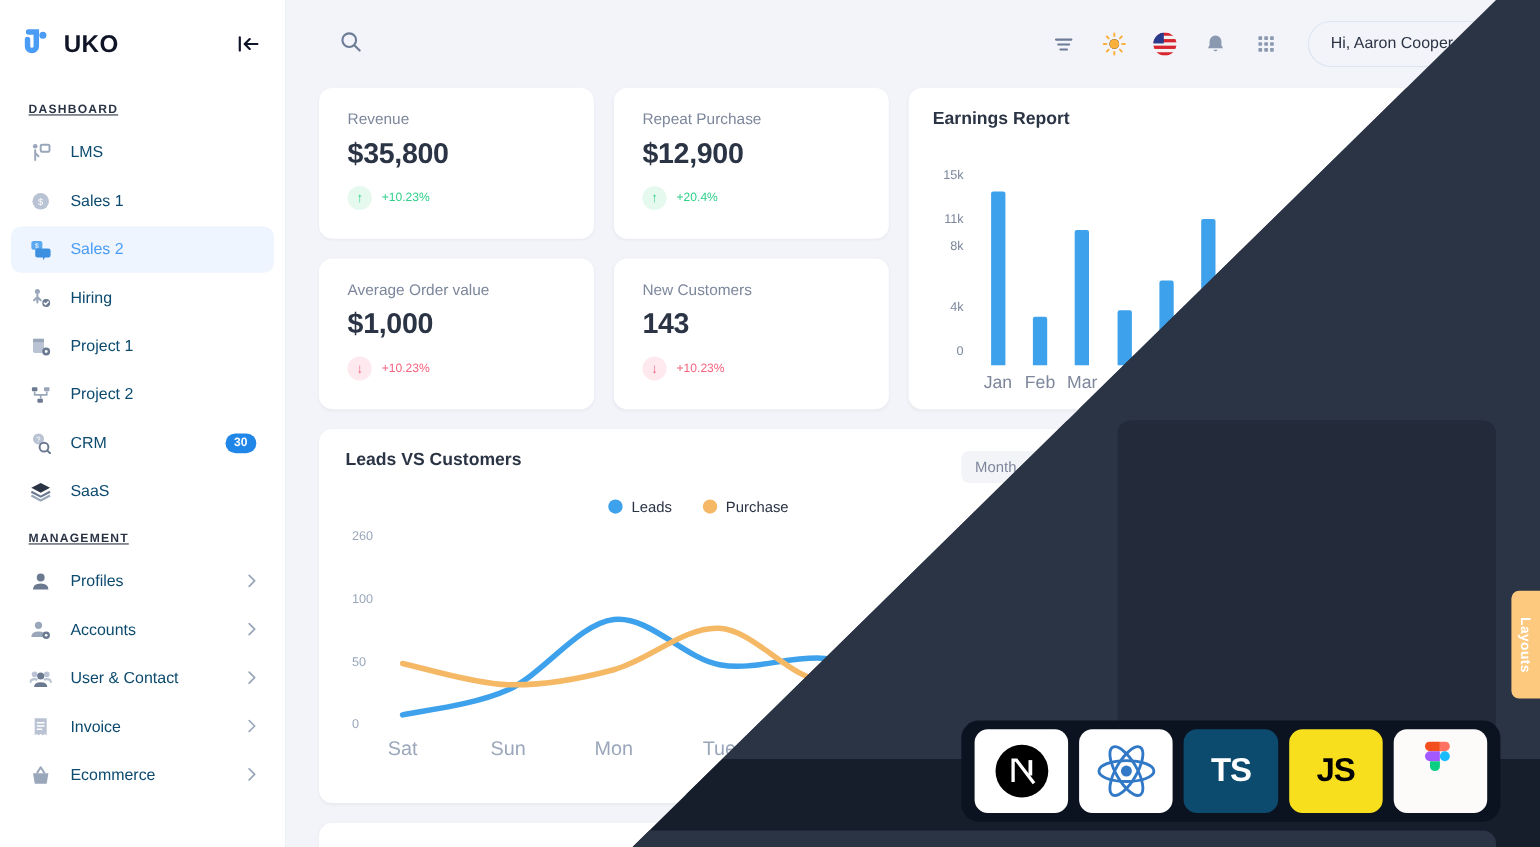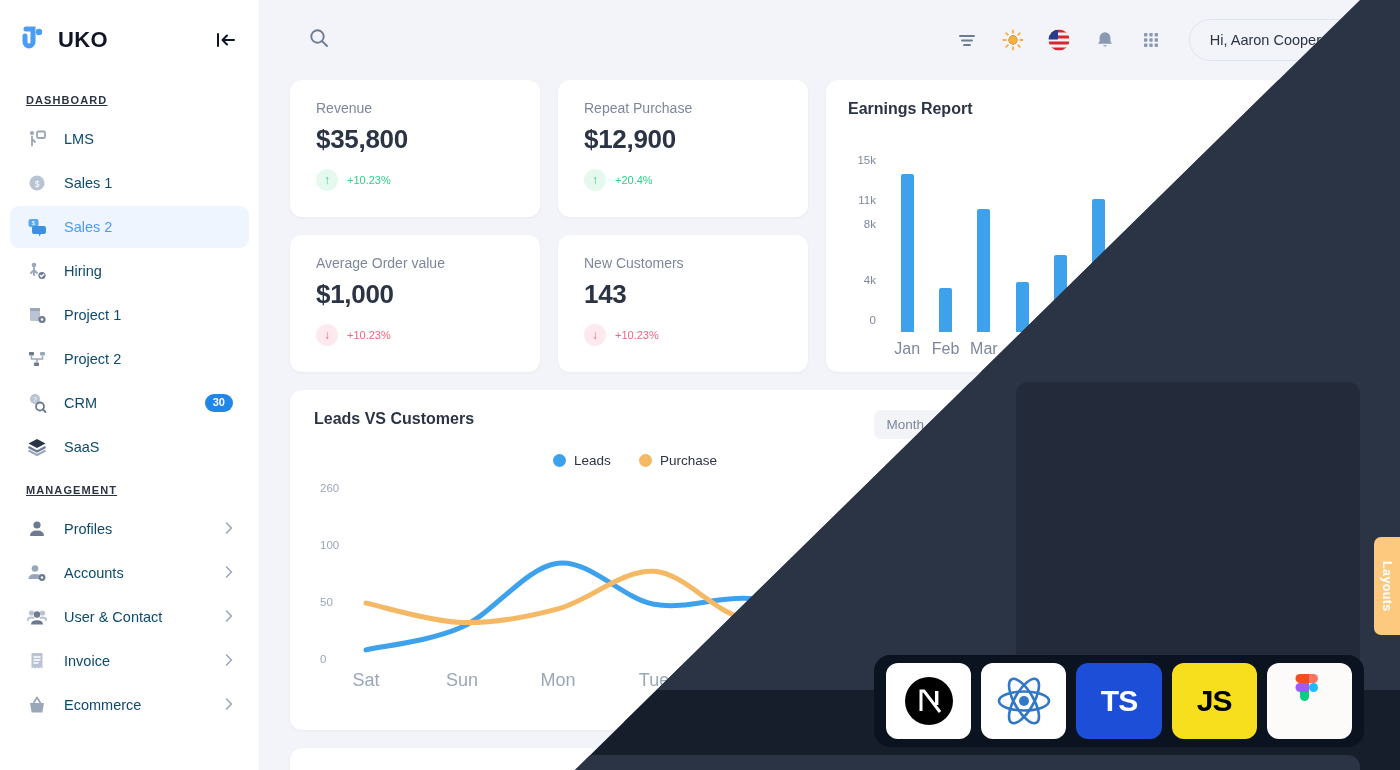--- a/index.html
+++ b/index.html
@@ -605,21 +605,21 @@
   <div class="tech" style="background:#ffffff">
     <svg width="62" height="56" viewBox="0 0 62 56">
       <g fill="none" stroke="#3178c6" stroke-width="2.6">
         <ellipse cx="31" cy="28" rx="25" ry="9.5"></ellipse>
         <ellipse cx="31" cy="28" rx="25" ry="9.5" transform="rotate(60 31 28)"></ellipse>
         <ellipse cx="31" cy="28" rx="25" ry="9.5" transform="rotate(120 31 28)"></ellipse>
       </g>
       <circle cx="31" cy="28" r="5" fill="#3178c6"></circle>
     </svg>
   </div>
-  <div class="tech" style="background:#1d4ed8">
+  <div class="tech" style="background:#0c4a6e">
     <span class="tech-txt" style="color:#ffffff">TS</span>
   </div>
   <div class="tech" style="background:#f7df1e">
     <span class="tech-txt" style="color:#000000">JS</span>
   </div>
   <div class="tech" style="background:#fdfafa">
     <svg width="36" height="54" viewBox="0 0 36 54">
       <path d="M9 0 h9 v9 H9 a4.5 4.5 0 0 1 0 -9 Z" fill="#f24e1e"></path>
       <path d="M18 0 h4.5 a4.5 4.5 0 0 1 0 9 H18 Z" fill="#ff7262"></path>
       <path d="M9 9 h9 v9 H9 a4.5 4.5 0 0 1 0 -9 Z" fill="#a259ff"></path>

